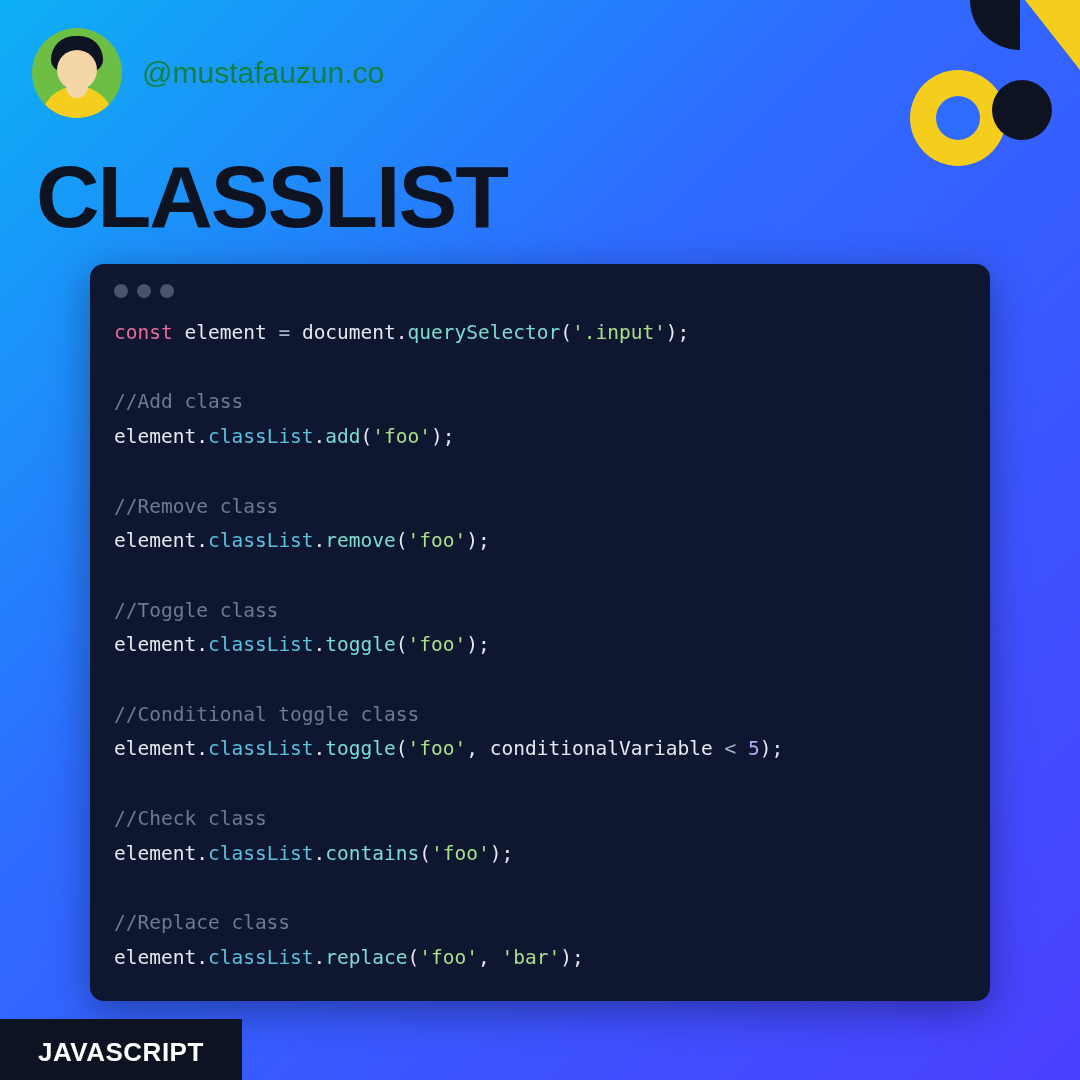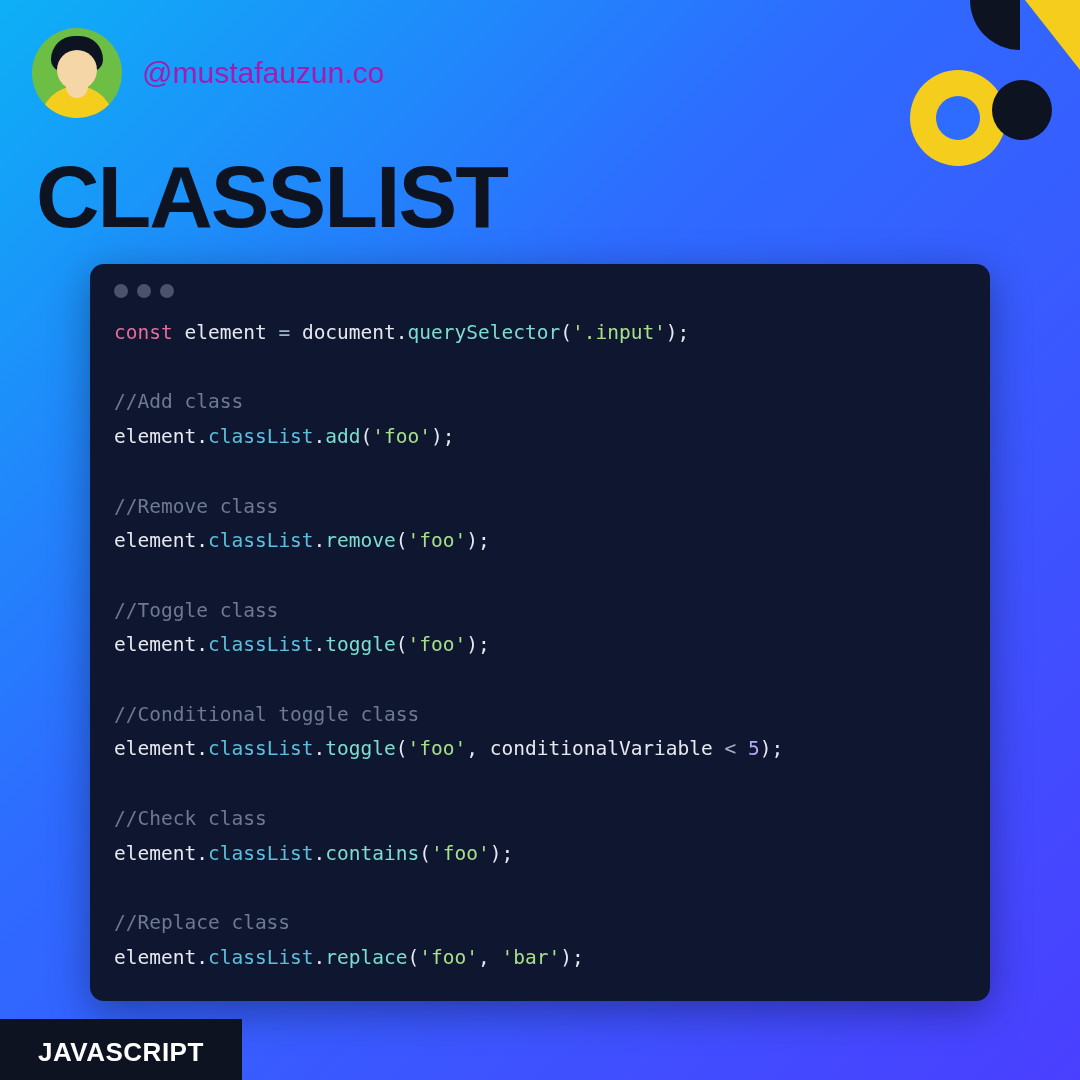--- a/index.html
+++ b/index.html
@@ -49,21 +49,21 @@
     position: absolute;
     width: 22px; height: 14px;
     background: #F5D6A6;
     border-radius: 0 0 12px 12px;
     top: 56px; left: 34px;
     z-index: 2;
   }
   .handle {
     font-size: 30px;
     font-weight: 500;
-    color: #a21caf;
+    color: #15803d;
     margin-left: 20px;
   }
   .corner-deco {
     position: absolute;
     top: 0; right: 0;
     width: 230px; height: 200px;
   }
   .title {
     font-family: "Arial Black", Impact, sans-serif;
     font-weight: 900;

